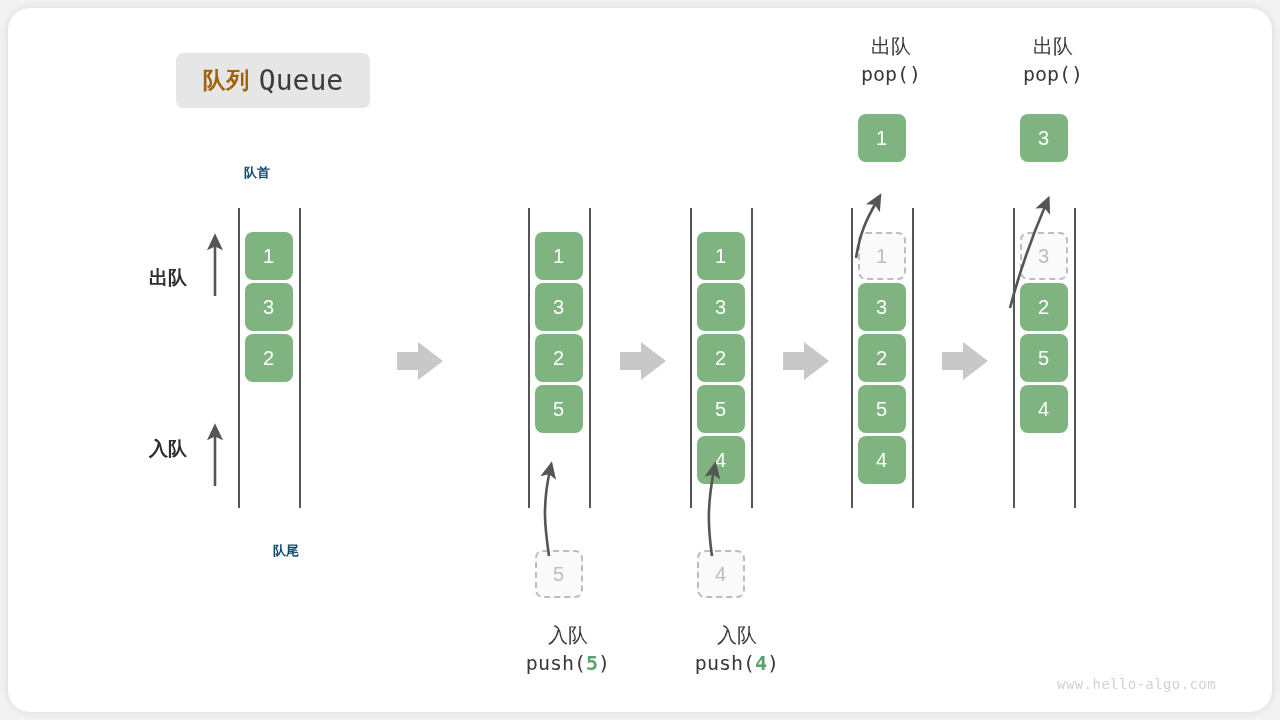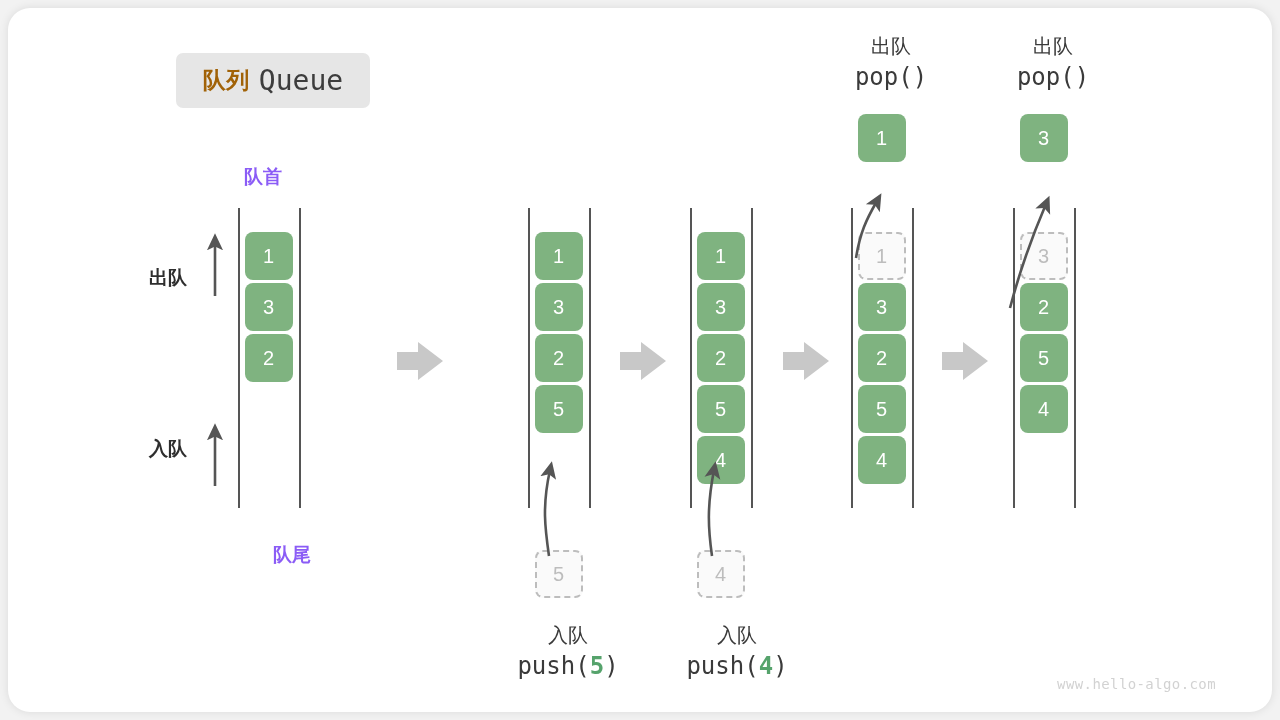--- a/index.html
+++ b/index.html
@@ -50,23 +50,23 @@
   }
   .title-en {
     font-family: "DejaVu Sans Mono", "Liberation Mono", monospace;
     font-size: 28px;
     color: #3d3d3d;
   }
 
   
   .hdr-label {
     position: absolute;
-    font-size: 19px;
+    font-size: 13px;
     font-weight: bold;
-    color: #8b5cf6;
+    color: #0c4a6e;
     white-space: nowrap;
   }
   .side-label {
     position: absolute;
     font-size: 19px;
     font-weight: bold;
     color: #2e2e2e;
     white-space: nowrap;
   }
   .op-label {
@@ -74,21 +74,21 @@
     text-align: center;
     white-space: nowrap;
     line-height: 1.42;
   }
   .op-cn {
     font-size: 20px;
     color: #3a3a3a;
   }
   .op-code {
     font-family: "DejaVu Sans Mono", "Liberation Mono", monospace;
-    font-size: 24px;
+    font-size: 20px;
     color: #3a3a3a;
   }
   .op-code .num { color: #56a36c; font-weight: bold; }
 
   
   .rail {
     position: absolute;
     width: 2px;
     background: #555555;
   }

